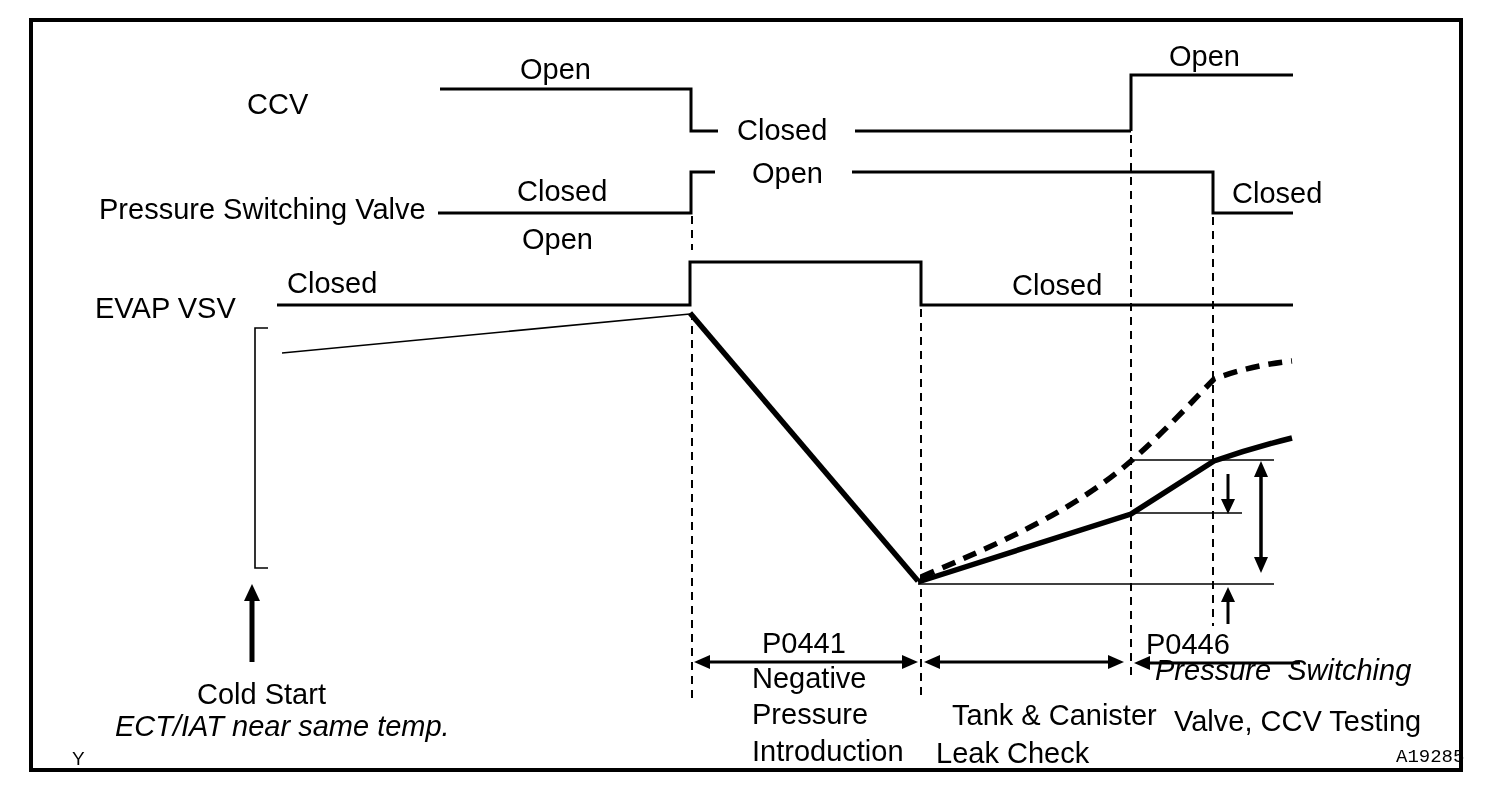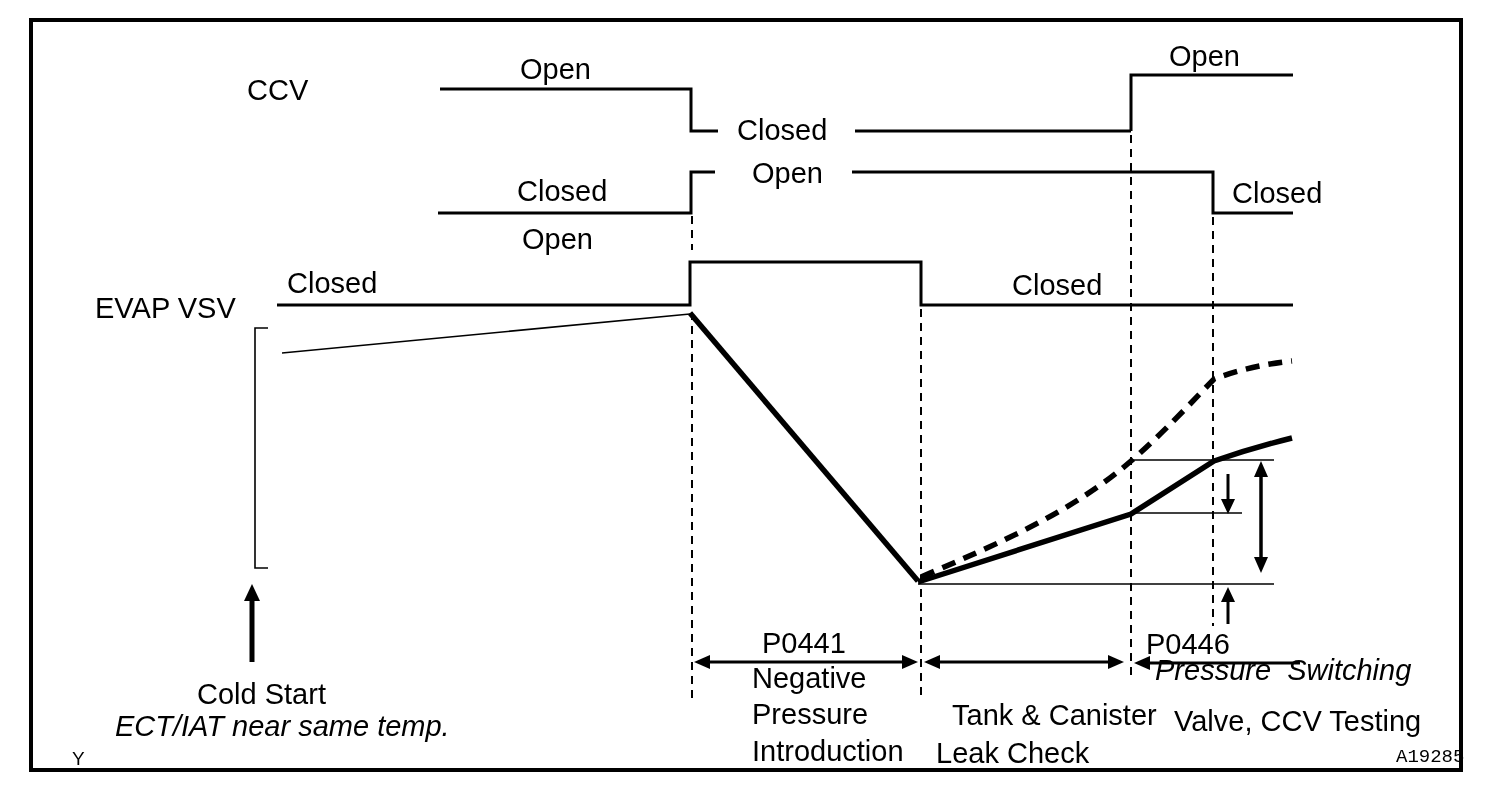--- a/index.html
+++ b/index.html
@@ -94,21 +94,22 @@
 
       <line class="stroke" stroke-width="3" x1="936" y1="662" x2="1112" y2="662"></line>
       <polygon class="fillink" points="940,655 940,669 924,662"></polygon>
       <polygon class="fillink" points="1108,655 1108,669 1124,662"></polygon>
 
       <line class="stroke" stroke-width="3" x1="1146" y1="663" x2="1300" y2="663"></line>
       <polygon class="fillink" points="1150,656 1150,670 1134,663"></polygon>
     </g>
   </svg>
 
-  <div class="lbl" style="left:247px; top:76px;">CCV</div>
+  <div class="lbl" style="left:247px; top:90px;">CCV</div>
+  <div class="lbl" style="left:99px;  top:195px;">Pressure Switching Valve</div>
   <div class="lbl" style="left:95px;  top:294px;">EVAP VSV</div>
 
   <div class="lbl" style="left:520px;  top:55px;">Open</div>
   <div class="lbl" style="left:737px;  top:116px;">Closed</div>
   <div class="lbl" style="left:1169px; top:42px;">Open</div>
 
   <div class="lbl" style="left:517px;  top:177px;">Closed</div>
   <div class="lbl" style="left:752px;  top:159px;">Open</div>
   <div class="lbl" style="left:1232px; top:179px;">Closed</div>
 

